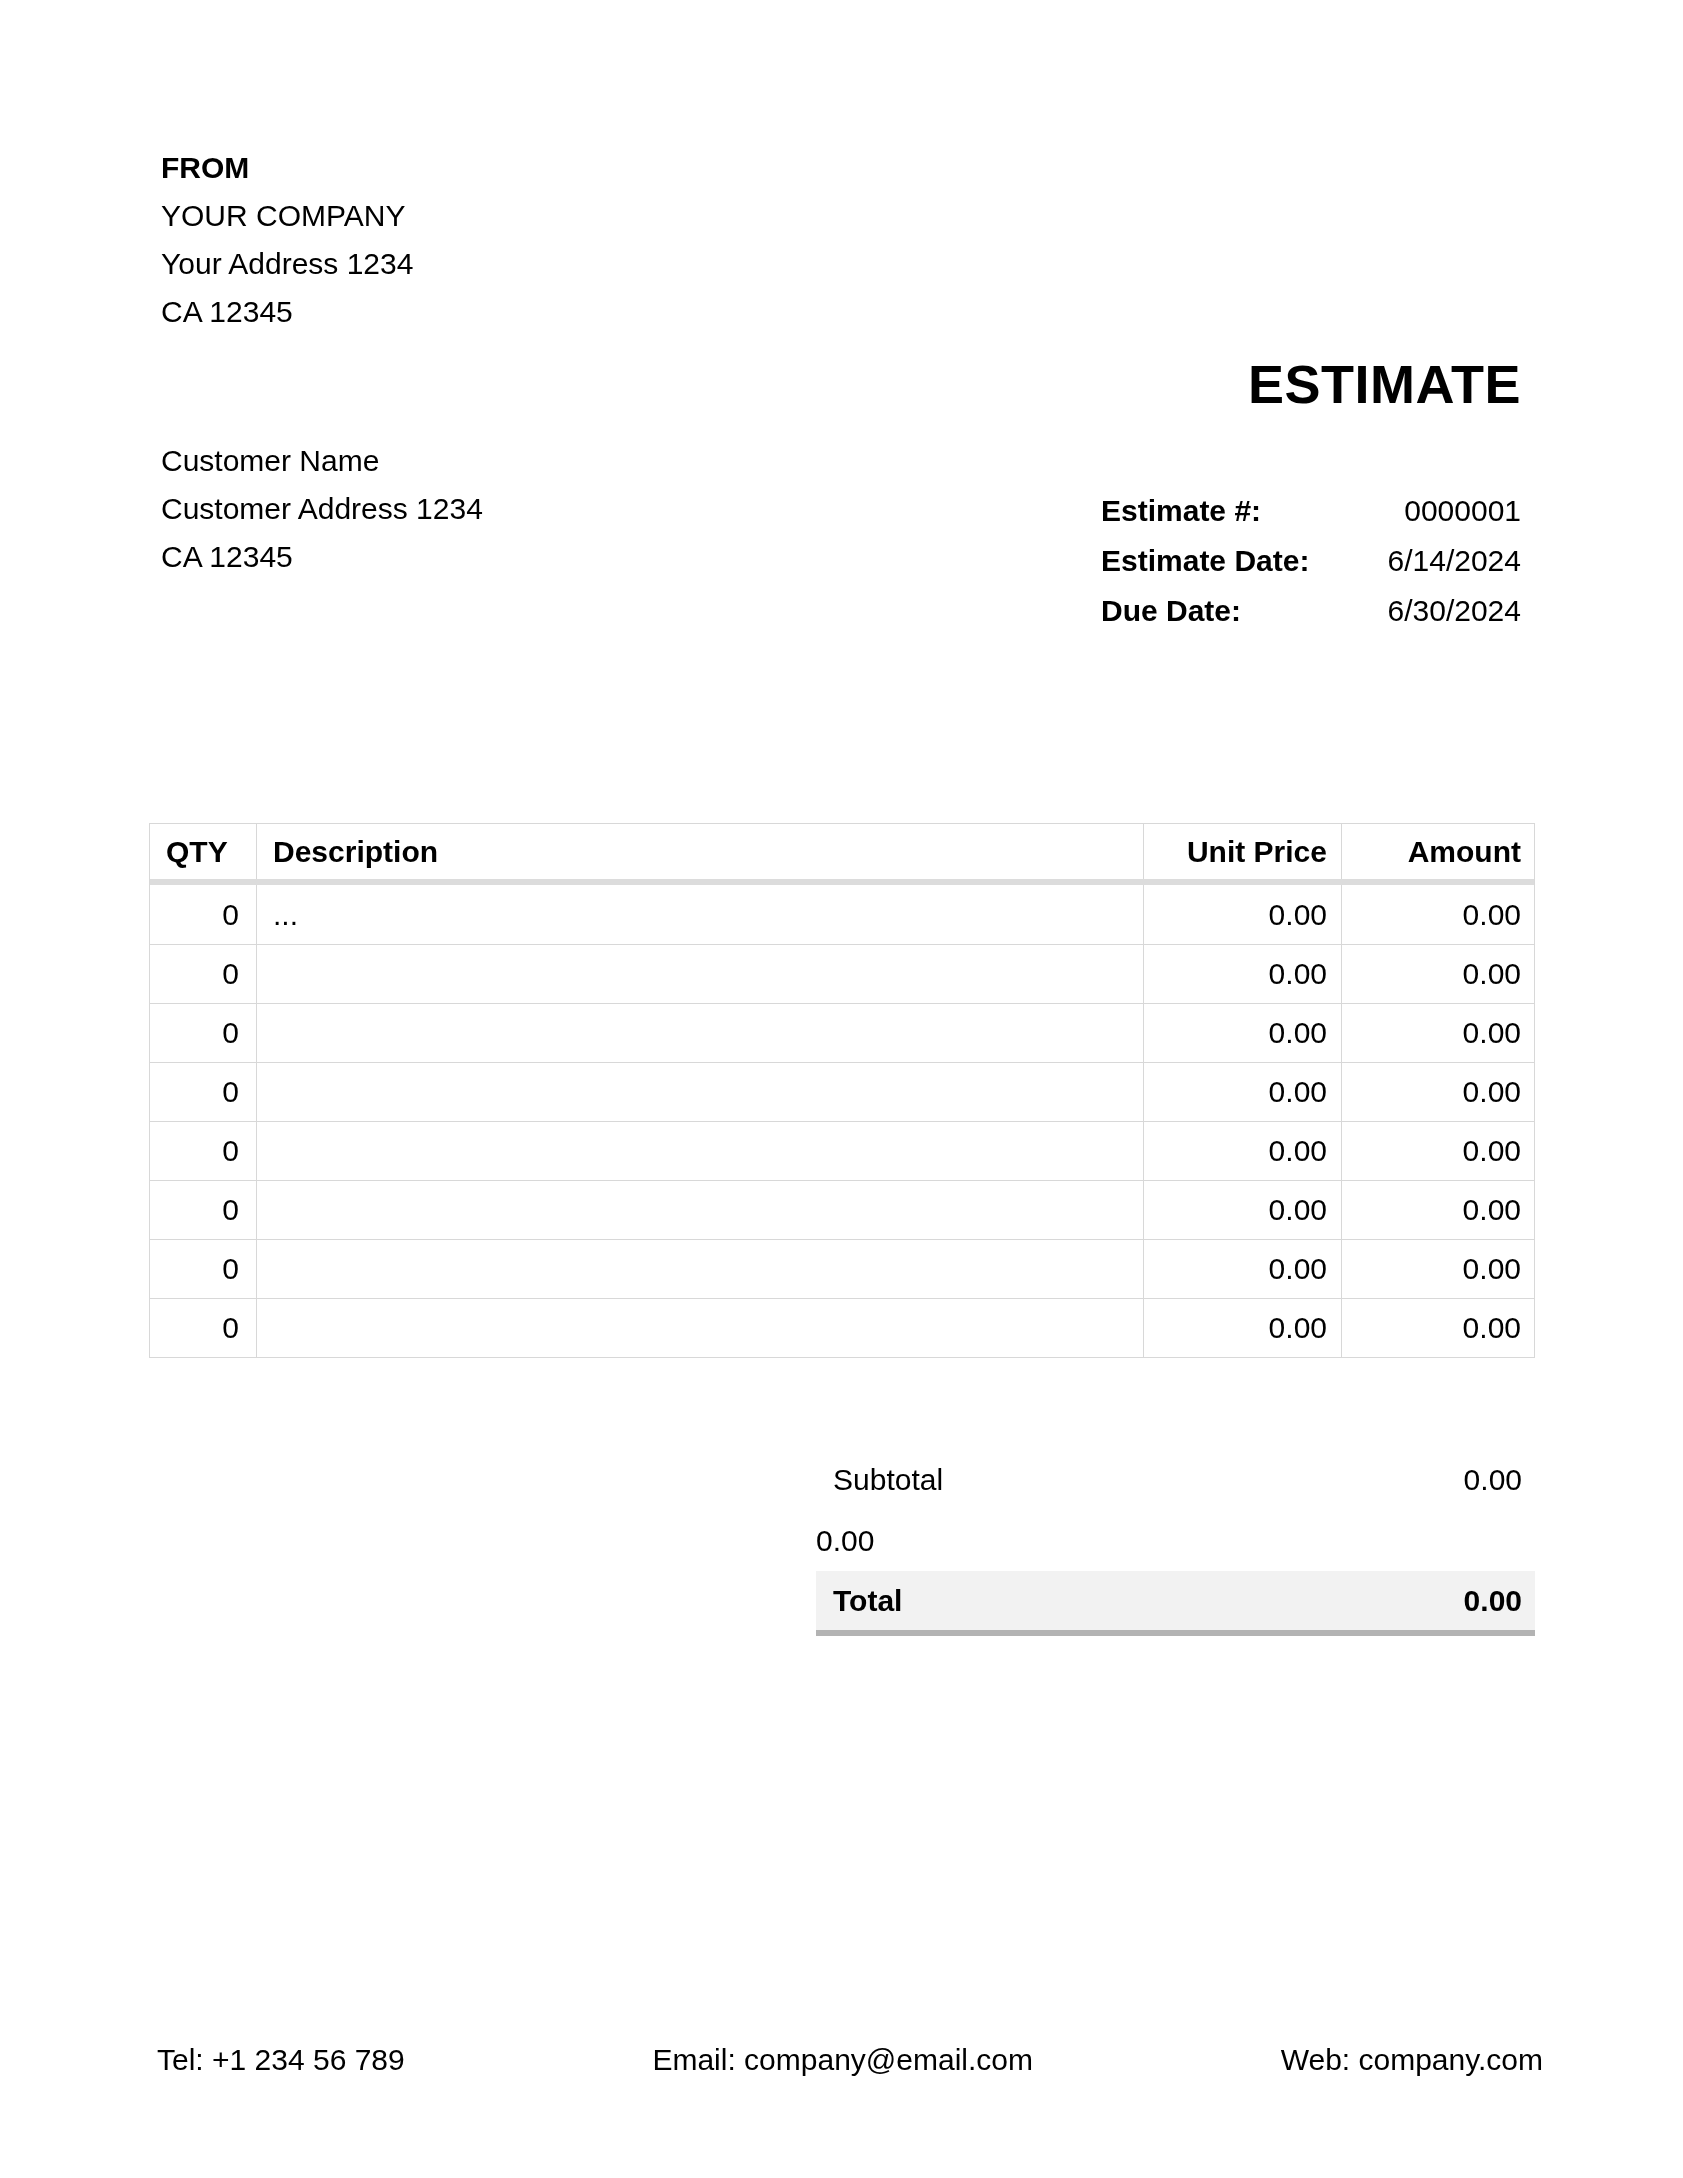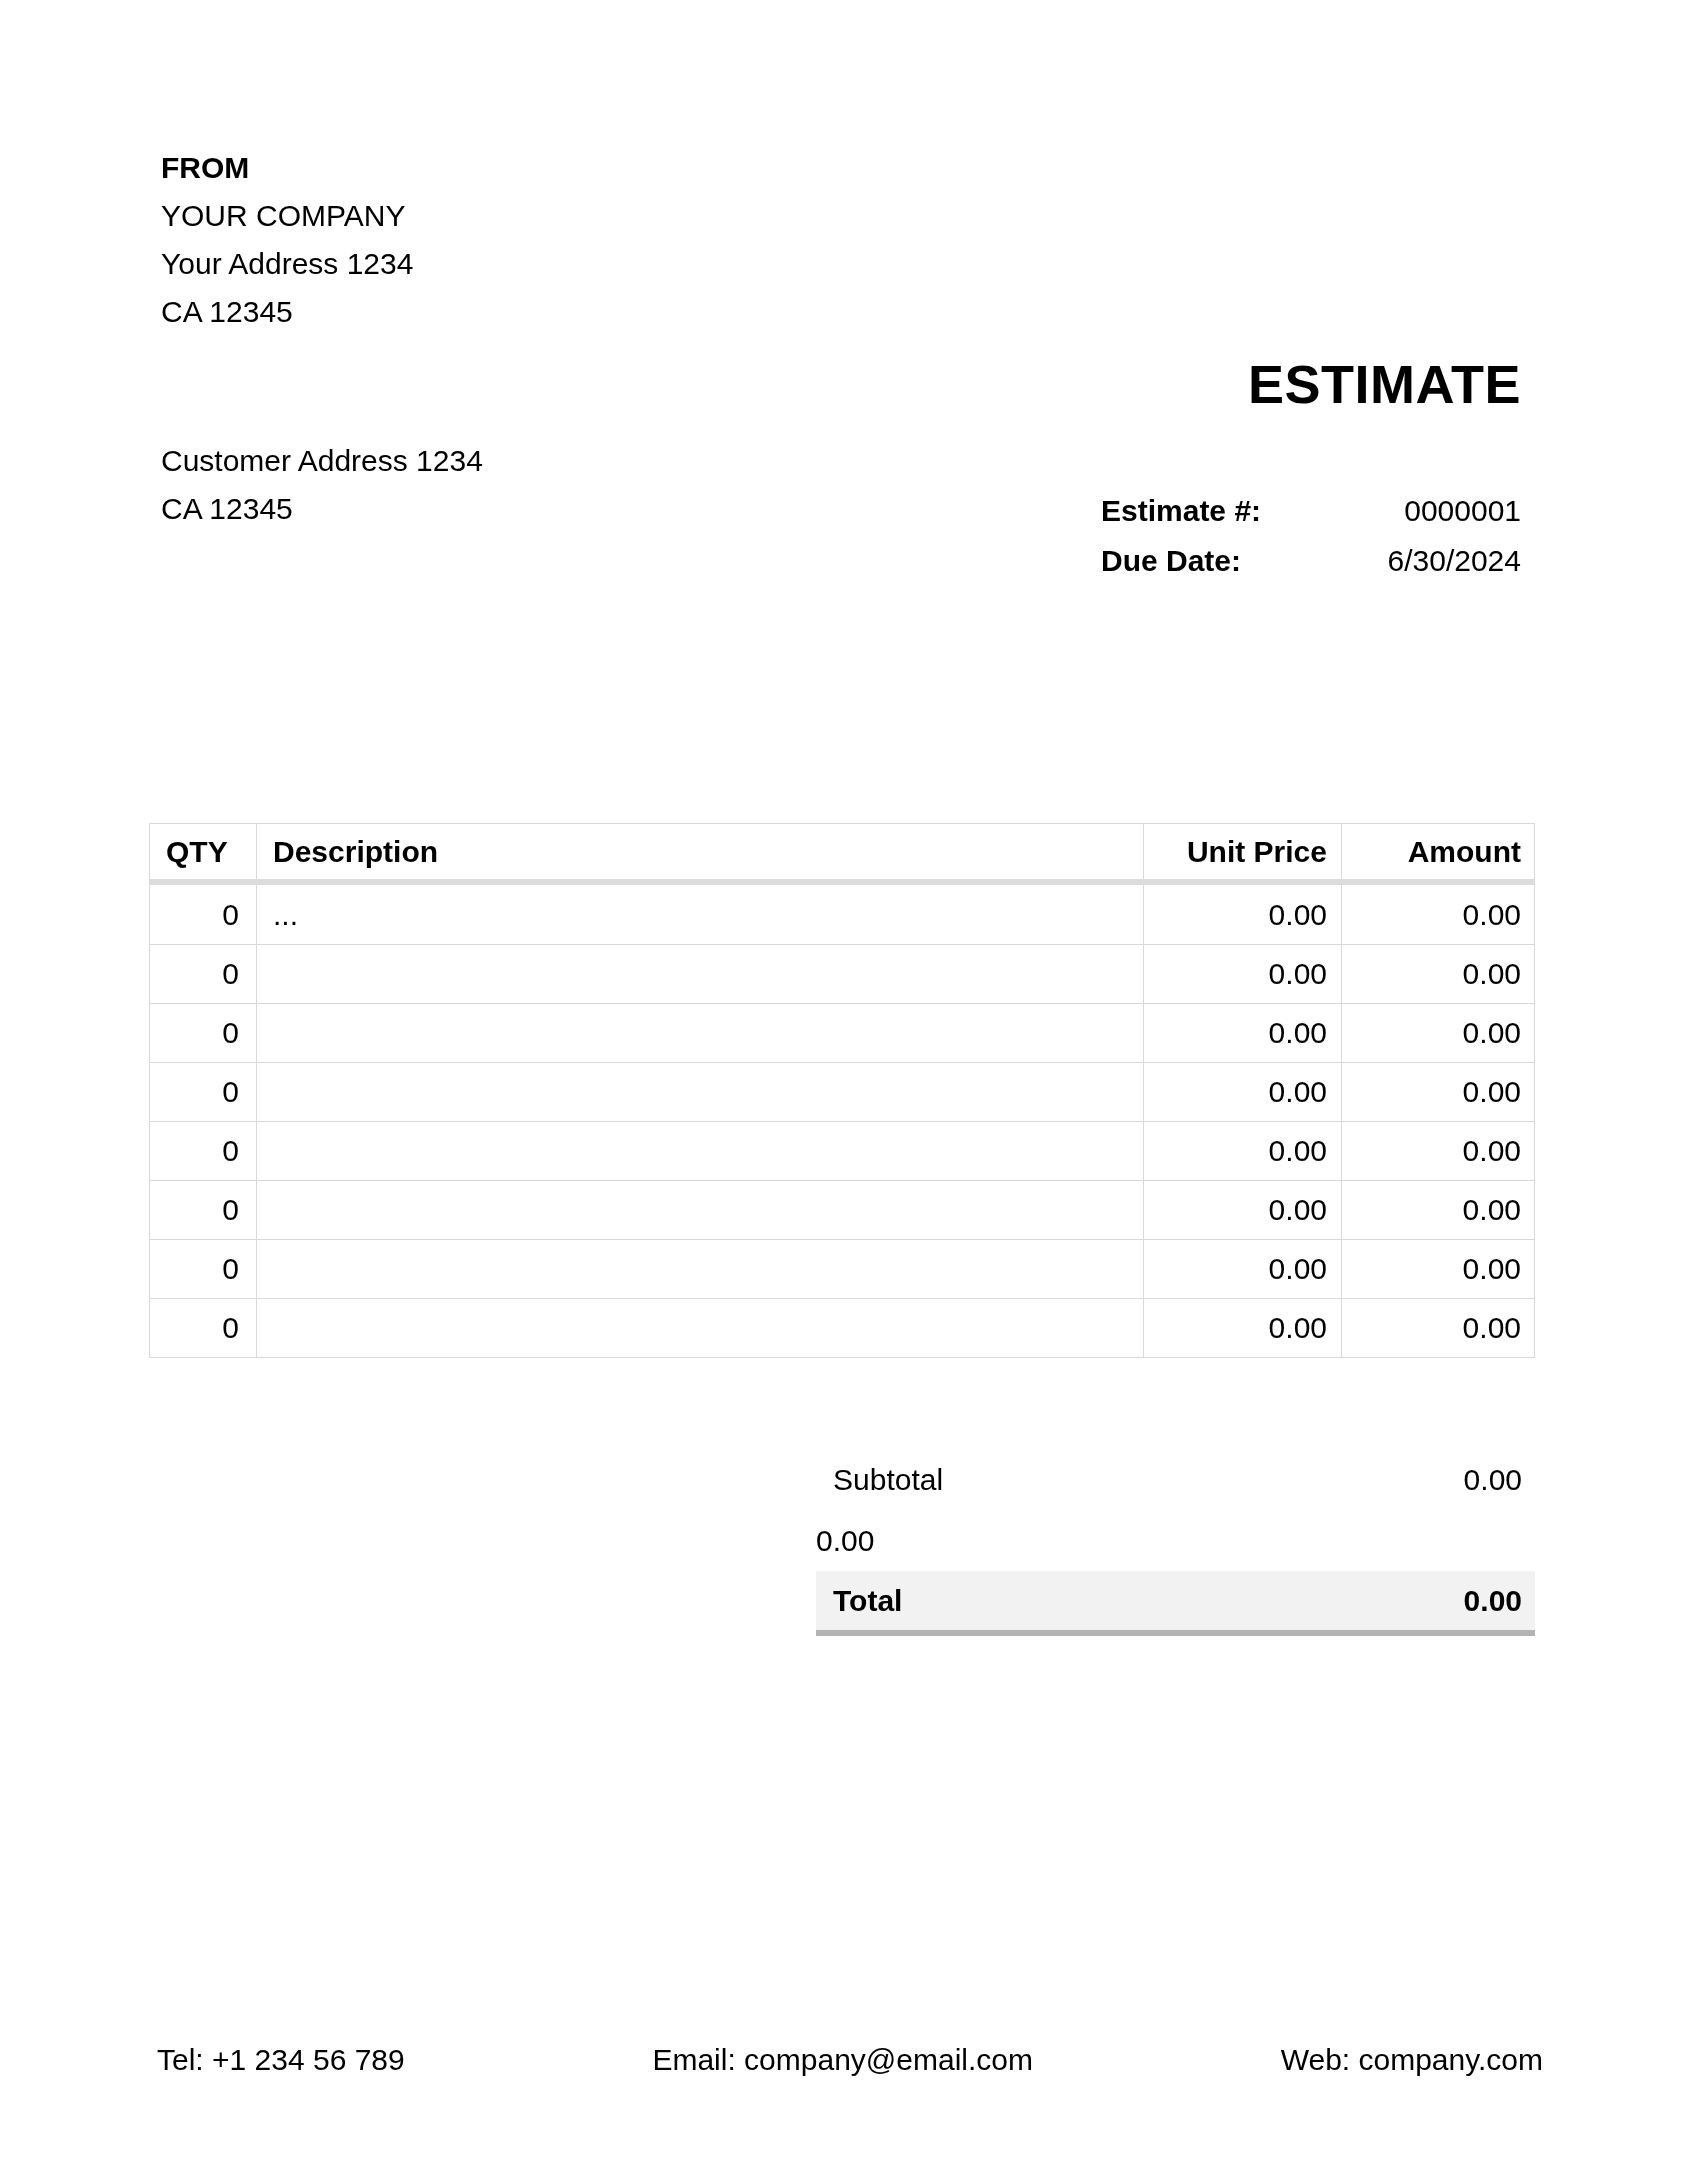--- a/index.html
+++ b/index.html
@@ -70,28 +70,33 @@
 <div class="abs addr-block" style="left:161px; top:144px;">
   <div class="hdr">FROM</div>
   <div>YOUR COMPANY</div>
   <div>Your Address 1234</div>
   <div>CA 12345</div>
 </div>
 
 <div class="abs doc-title">ESTIMATE</div>
 
 <div class="abs addr-block" style="left:161px; top:437px;">
+  <div>Customer Name</div>
   <div>Customer Address 1234</div>
   <div>CA 12345</div>
 </div>
 
 <div class="abs meta">
   <div class="meta-row">
     <span class="meta-label">Estimate #:</span>
     <span class="meta-value">0000001</span>
+  </div>
+  <div class="meta-row">
+    <span class="meta-label">Estimate Date:</span>
+    <span class="meta-value">6/14/2024</span>
   </div>
   <div class="meta-row">
     <span class="meta-label">Due Date:</span>
     <span class="meta-value">6/30/2024</span>
   </div>
 </div>
 
 <div class="abs items">
   <div class="thead">
     <div class="cell col-qty">QTY</div>

